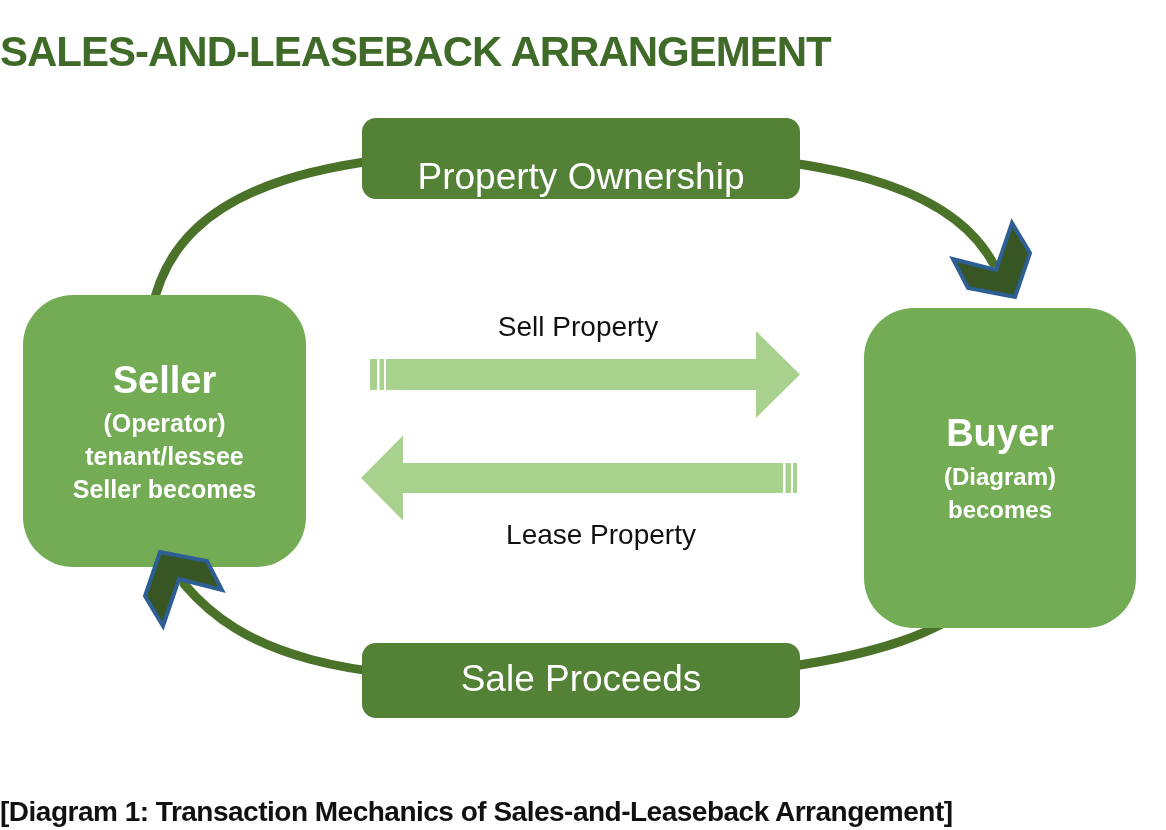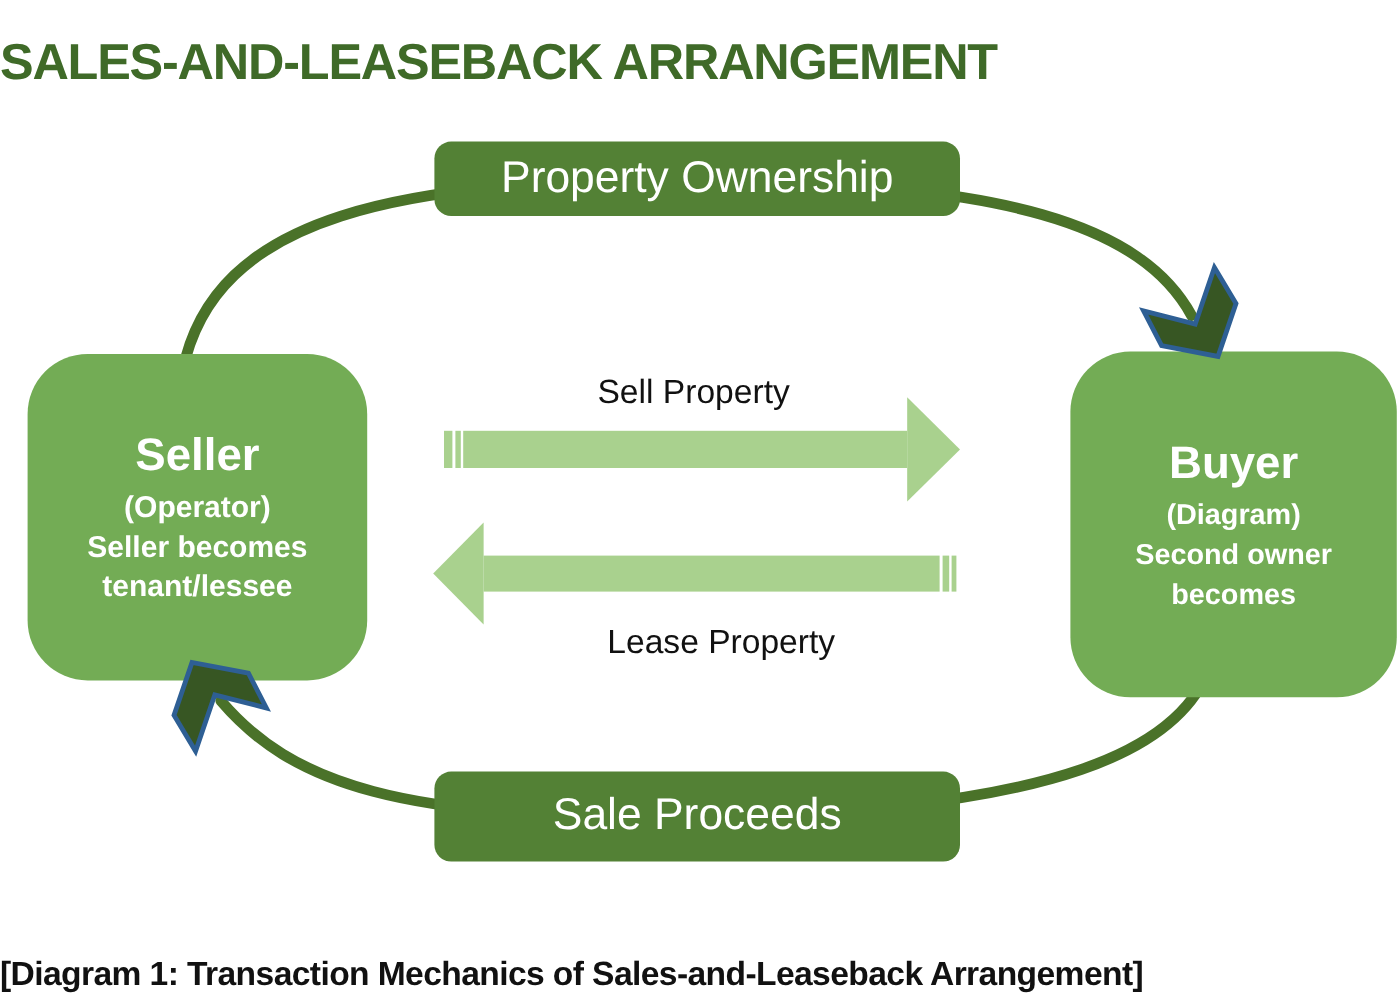--- a/index.html
+++ b/index.html
@@ -24,29 +24,29 @@
     position:absolute;top:28px;left:0;width:100%;text-align:left;
     font-size:42px;font-weight:bold;letter-spacing:-1px;color:var(--title-green);
     z-index:5;
   }
   .pill{
     position:absolute;left:362px;width:438px;border-radius:14px;
     background:var(--pill-green);display:flex;align-items:center;justify-content:center;
     z-index:2;
   }
   .pill span{color:#ffffff;font-size:37px;line-height:1;padding-bottom:4px;}
-  .pill-top{top:118px;height:62px;}
+  .pill-top{top:118px;height:81px;align-items:flex-end;}
   .pill-bottom{top:643px;height:75px;}
   .node{
     position:absolute;border-radius:50px;background:var(--node-green);
     display:flex;flex-direction:column;align-items:center;justify-content:center;
     color:#ffffff;text-align:center;z-index:2;
   }
   .node-seller{left:23px;top:295px;width:283px;height:272px;}
-  .node-buyer{left:864px;top:293px;width:272px;height:288px;margin-left:28px;}
+  .node-buyer{left:864px;top:308px;width:272px;height:320px;}
   .node-name{font-size:38px;font-weight:bold;line-height:46px;margin-bottom:4px;}
   .node-role{font-size:25px;font-weight:bold;line-height:33px;}
   .node-line{font-size:25px;font-weight:bold;line-height:33px;}
   .node-buyer .node-role,.node-buyer .node-line{font-size:24px;line-height:33px;}
   .flow-label{
     position:absolute;transform:translateX(-50%);white-space:nowrap;
     color:var(--text-black);font-size:28px;z-index:5;
   }
   .flow-label-sell{left:578px;top:311px;}
   .flow-label-lease{left:601px;top:519px;}
@@ -85,28 +85,27 @@
   <div class="pill pill-top">
     <span>Property Ownership</span>
   </div>
   <div class="pill pill-bottom">
     <span>Sale Proceeds</span>
   </div>
 
   <div class="node node-seller">
     <div class="node-name">Seller</div>
     <div class="node-role">(Operator)</div>
+    <div class="node-line">tenant/lessee</div>
     <div class="node-line">Seller becomes</div>
-    <div class="node-line">tenant/lessee</div>
   </div>
 
   <div class="node node-buyer">
     <div class="node-name">Buyer</div>
     <div class="node-role">(Diagram)</div>
-    <div class="node-line">Second owner</div>
     <div class="node-line">becomes</div>
   </div>
 
   <svg class="layer layer-heads" viewBox="0 0 1166 830">
     <polygon points="1012,223 1030,253 1015,297 968,288 953,259 996,270" fill="var(--chevron-green)" stroke="var(--chevron-blue)" stroke-width="4" stroke-linejoin="miter"></polygon>
     <polygon points="163,626 145,596 160,552 207,561 222,590 179,579" fill="var(--chevron-green)" stroke="var(--chevron-blue)" stroke-width="4" stroke-linejoin="miter"></polygon>
   </svg>
 
   <div class="flow-label flow-label-sell">Sell Property</div>
   <div class="flow-label flow-label-lease">Lease Property</div>

